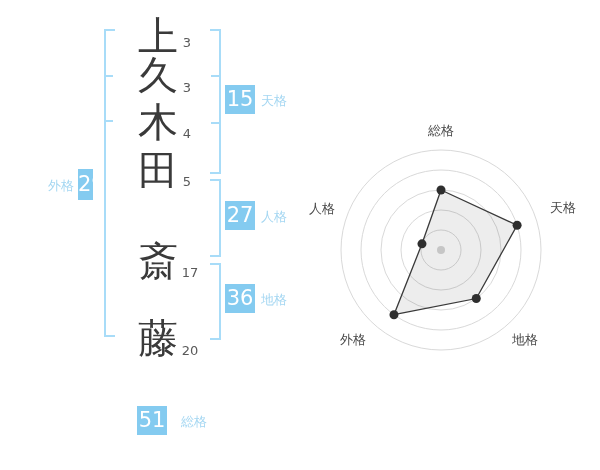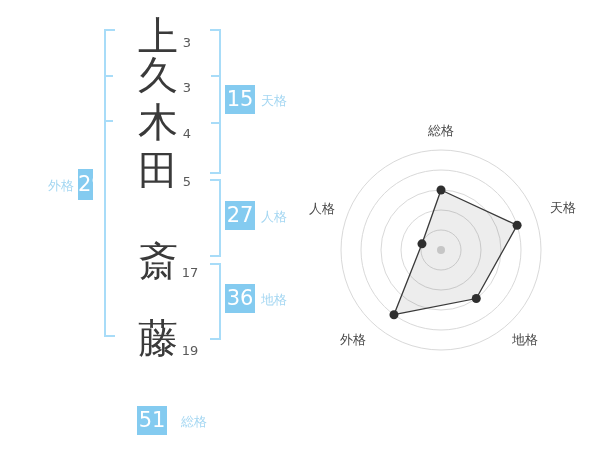--- a/index.html
+++ b/index.html
@@ -40,21 +40,21 @@
 <div class="kanji" style="left:158px;top:122px">木</div>
 <div class="kanji" style="left:158px;top:170px">田</div>
 <div class="kanji" style="left:158px;top:261px">斎</div>
 <div class="kanji" style="left:158px;top:338px">藤</div>
 
 <div class="stroke-num" style="left:187px;top:42px">3</div>
 <div class="stroke-num" style="left:187px;top:87px">3</div>
 <div class="stroke-num" style="left:187px;top:133px">4</div>
 <div class="stroke-num" style="left:187px;top:181px">5</div>
 <div class="stroke-num" style="left:190px;top:272px">17</div>
-<div class="stroke-num" style="left:190px;top:350px">19</div>
+<div class="stroke-num" style="left:190px;top:350px">20</div>
 
 <div class="bracket left" style="left:104px;top:29px;width:9px;height:304px"></div>
 <div class="tick" style="left:104px;top:75px;width:9px"></div>
 <div class="tick" style="left:104px;top:120px;width:9px"></div>
 
 <div class="bracket right" style="left:210px;top:29px;width:9px;height:141px"></div>
 <div class="tick" style="left:211px;top:75px;width:8px"></div>
 <div class="tick" style="left:211px;top:122px;width:8px"></div>
 
 <div class="bracket right" style="left:210px;top:179px;width:9px;height:74px"></div>

